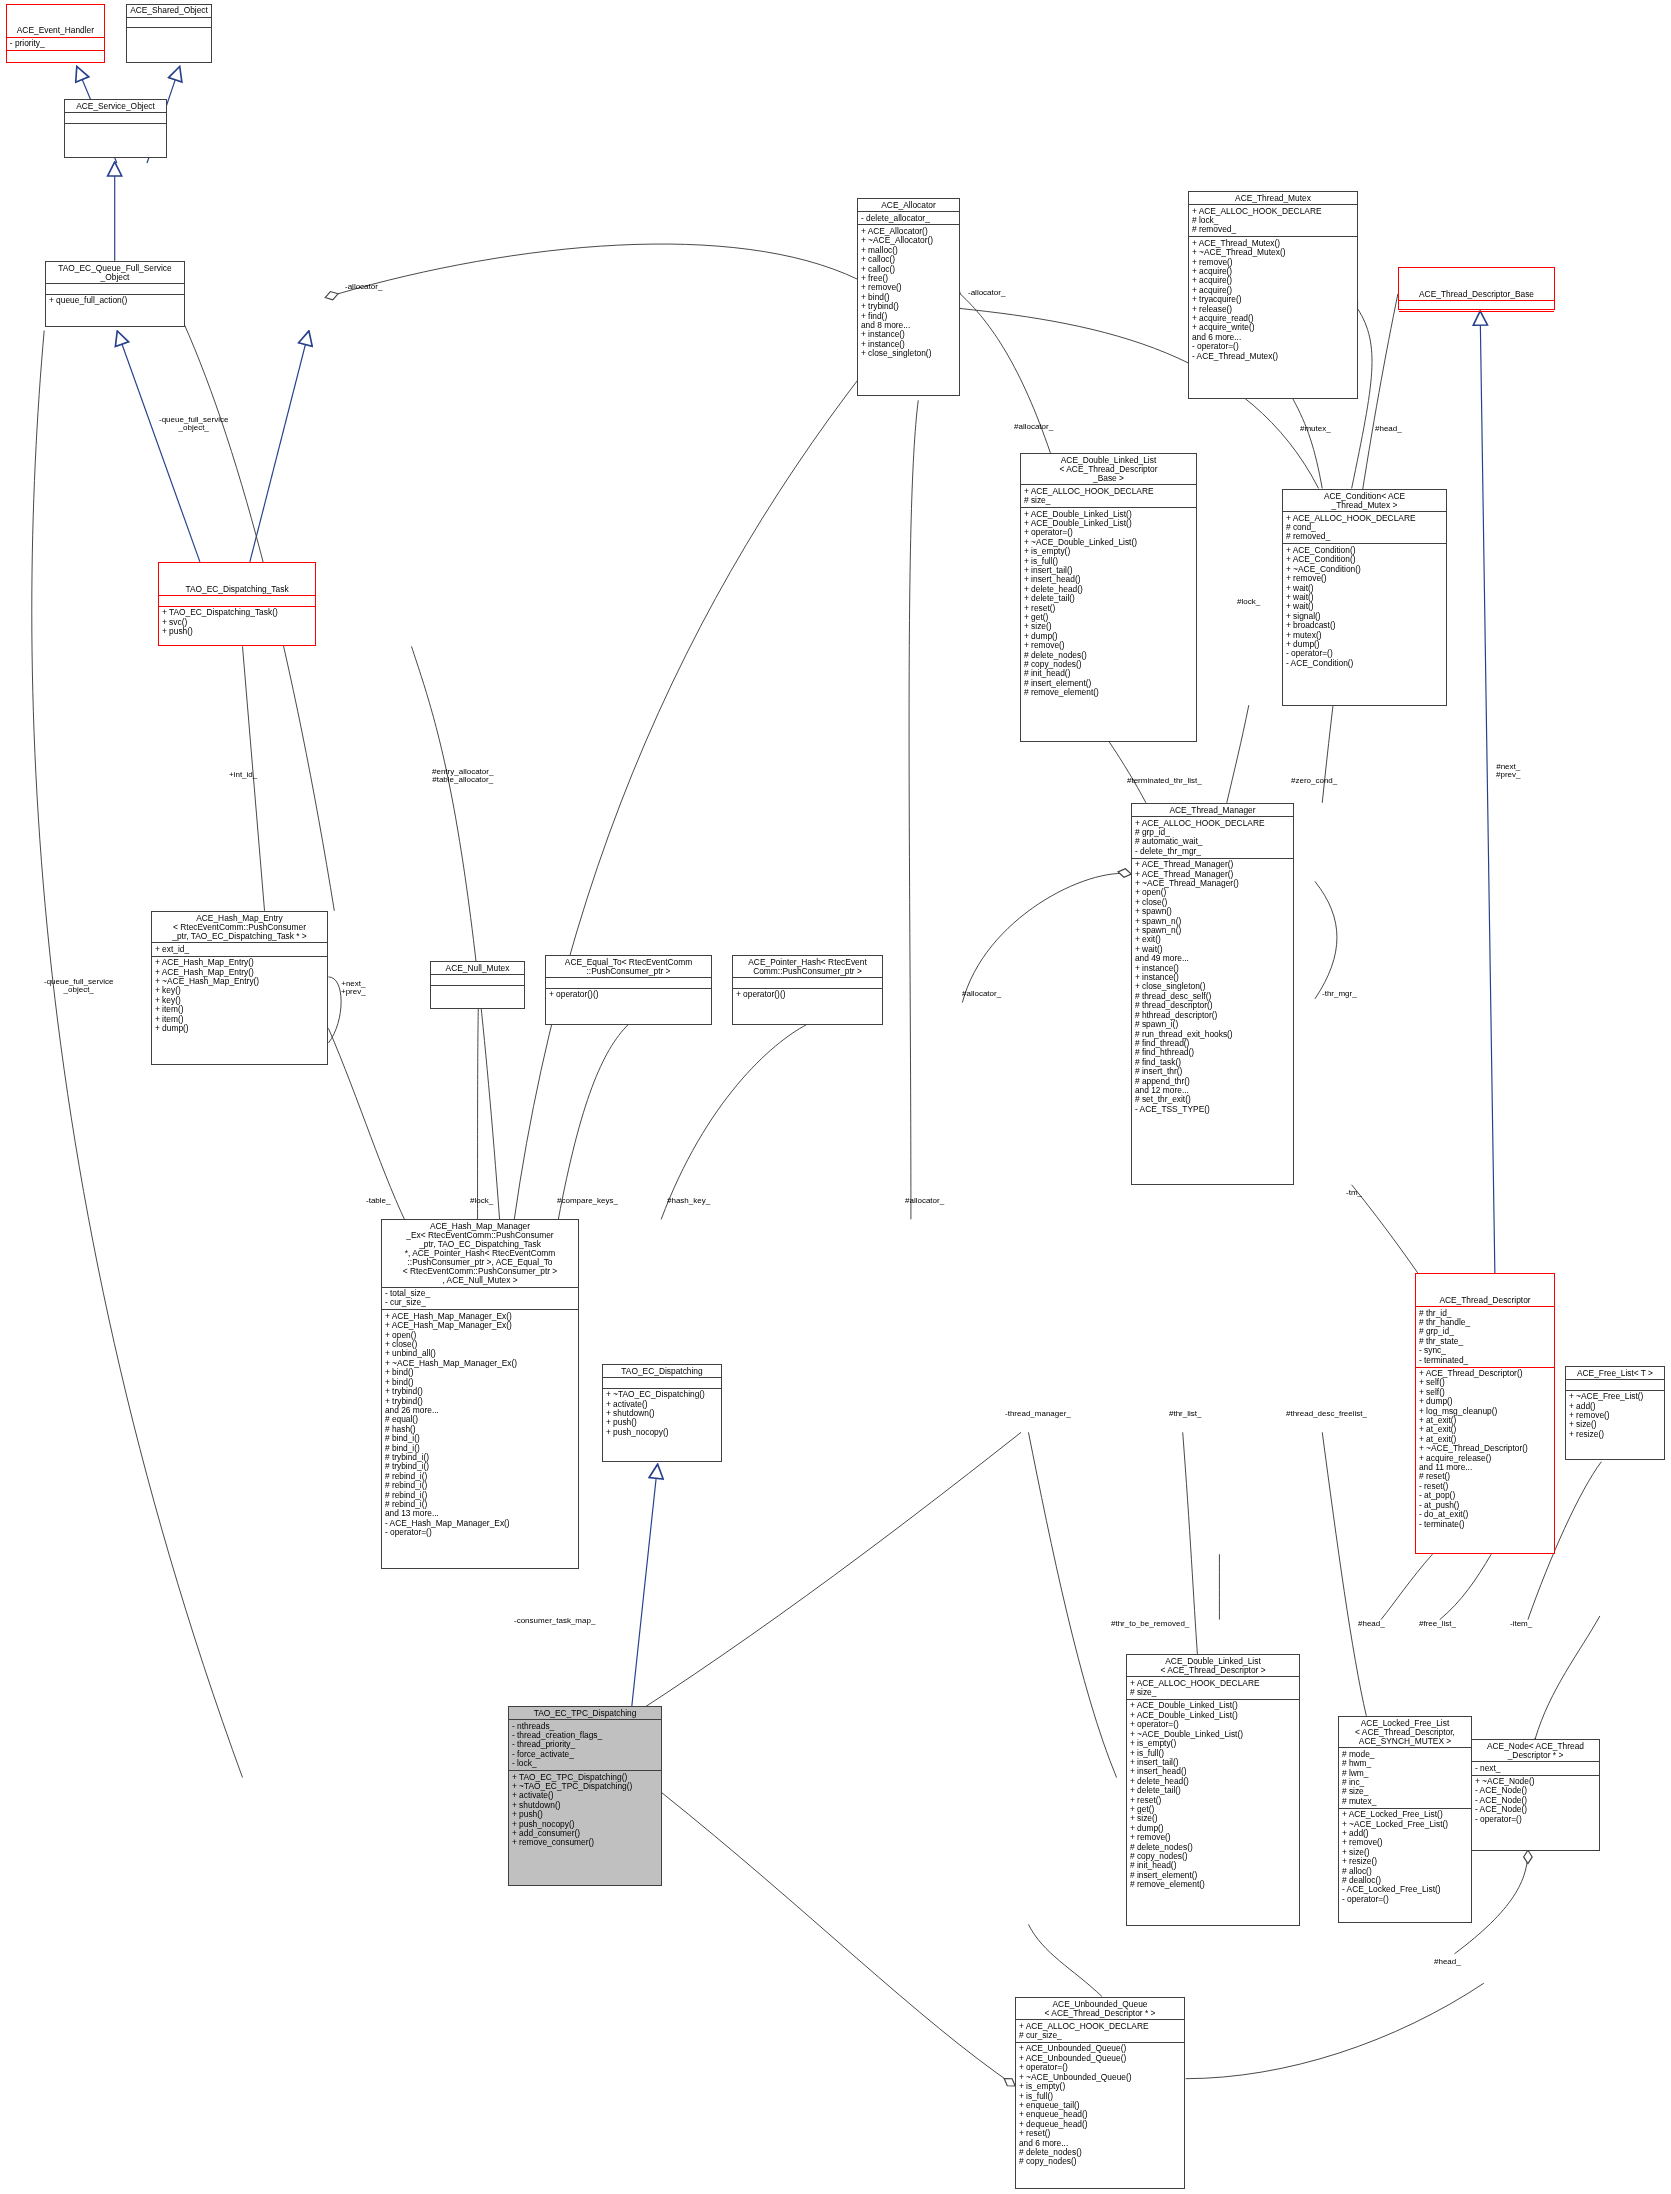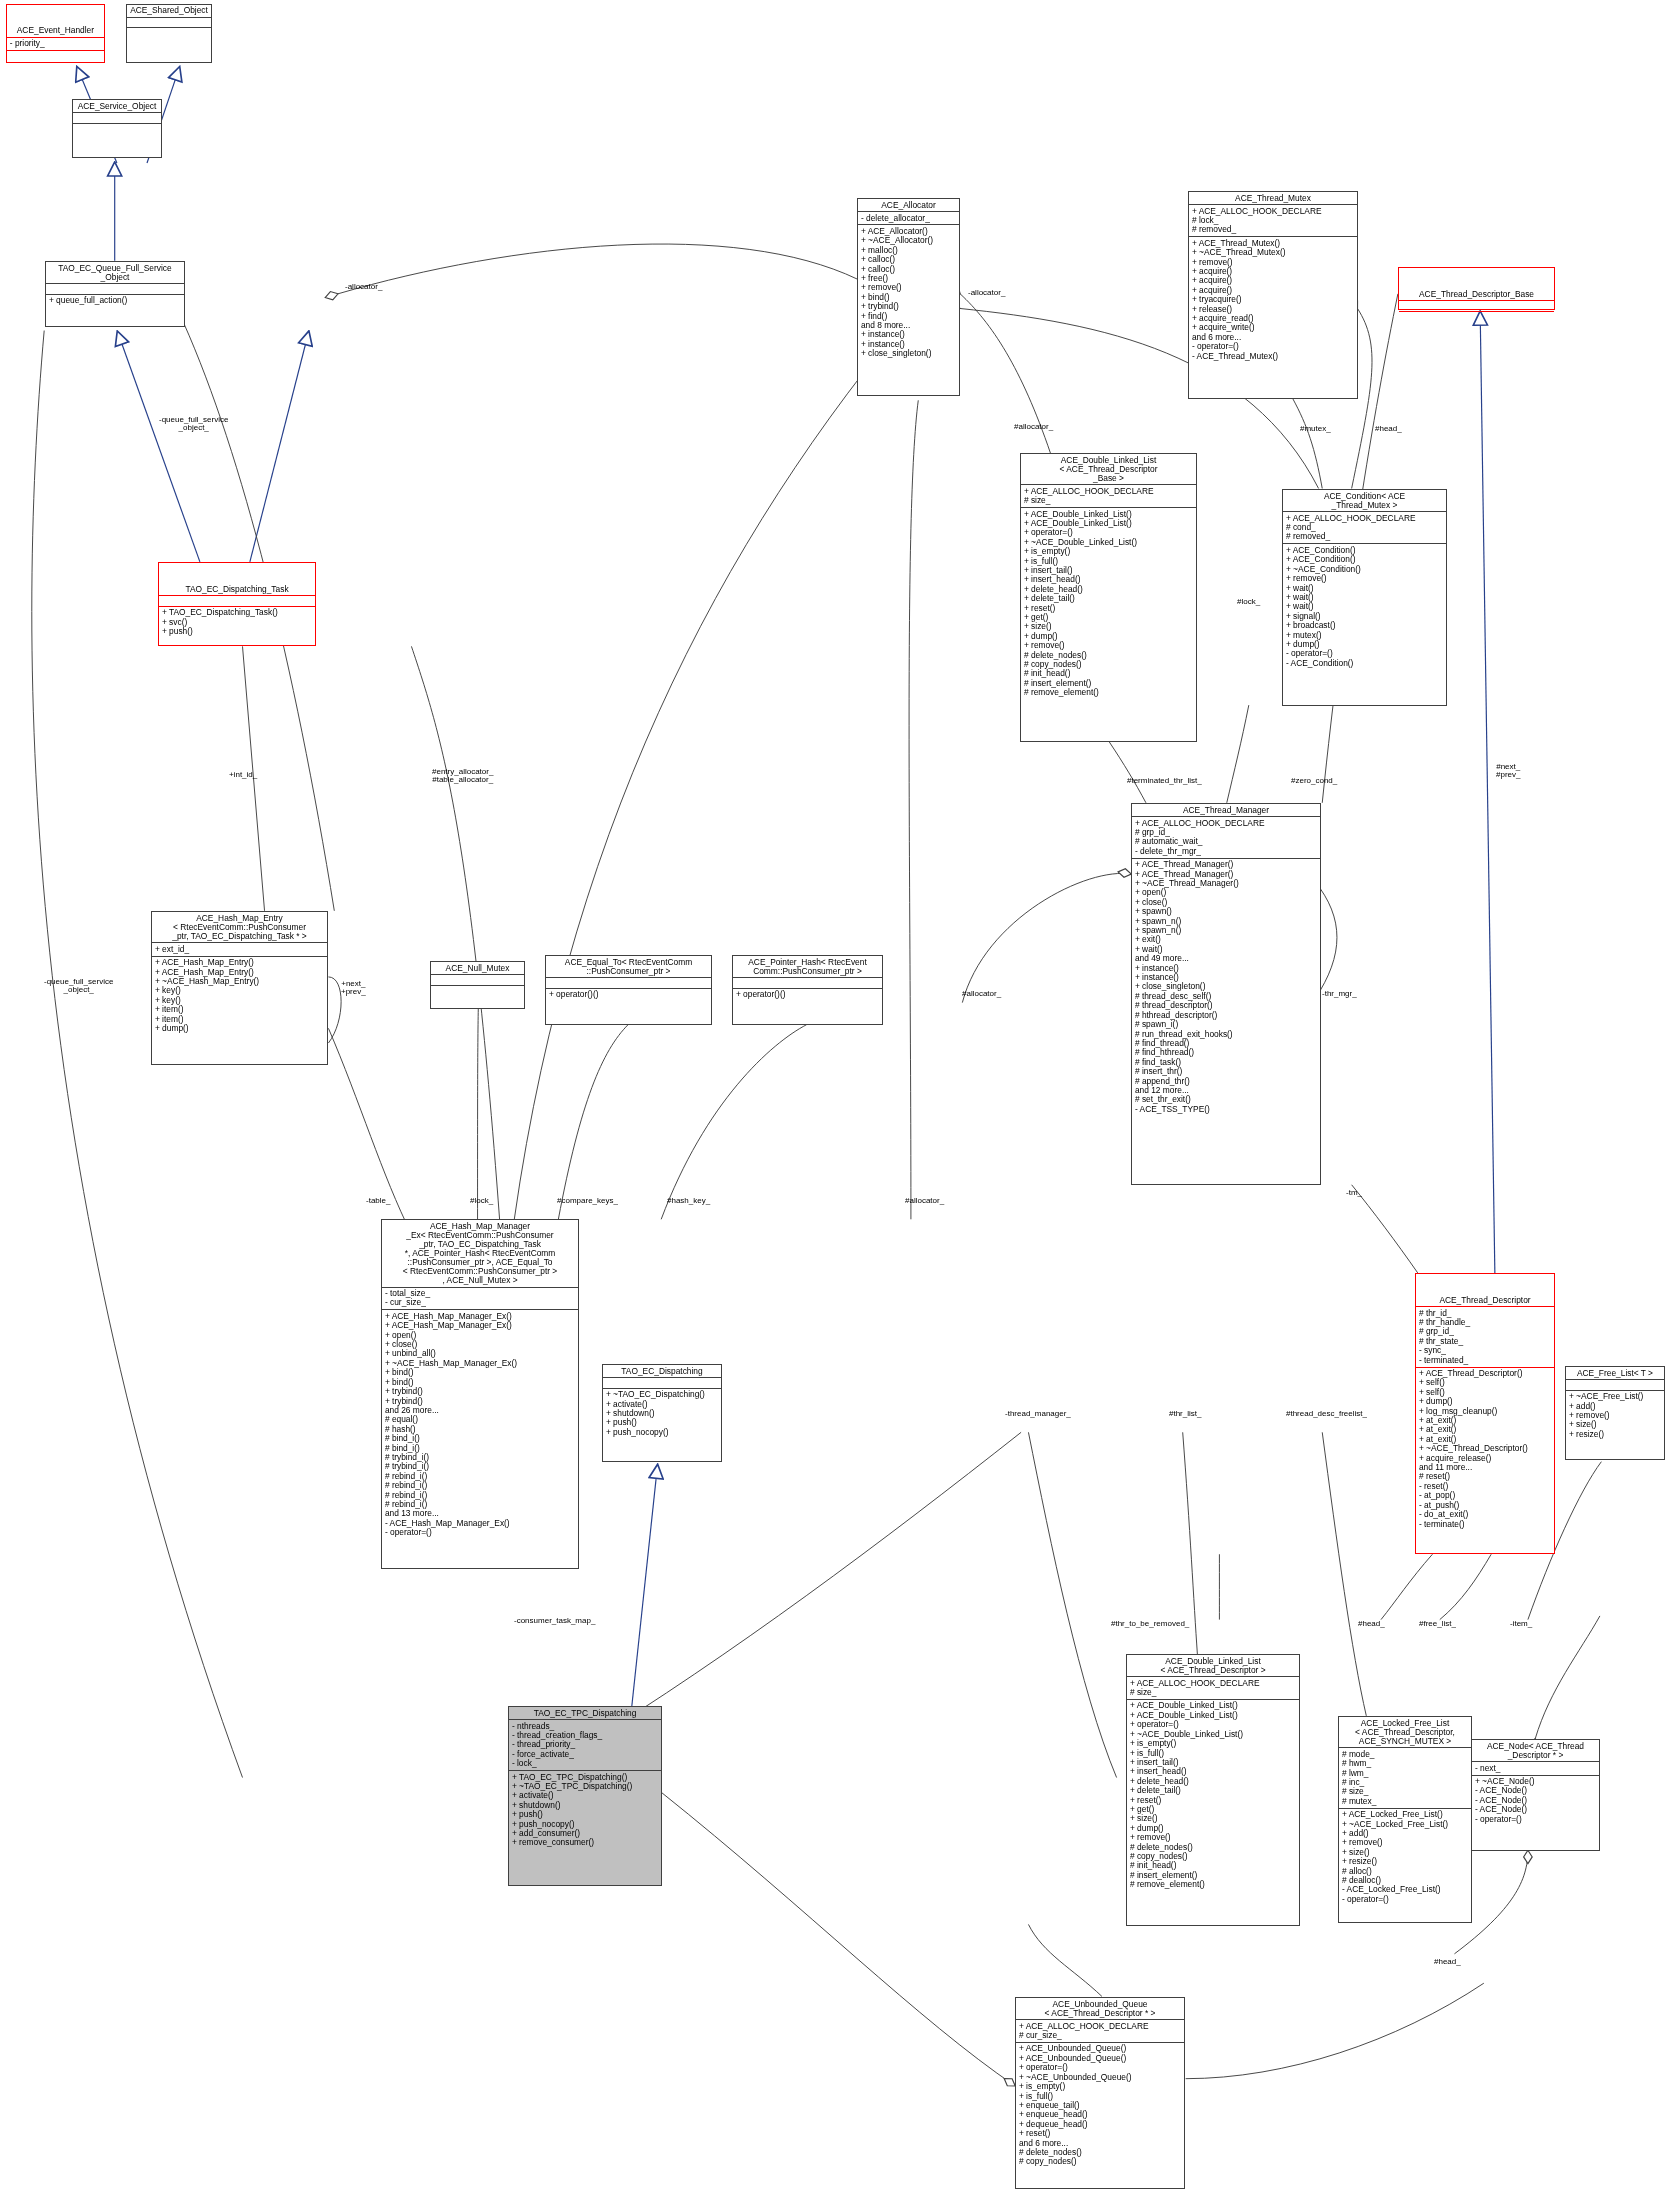--- a/index.html
+++ b/index.html
@@ -88,21 +88,21 @@
     <div class="attrs">- priority_</div>
     <div class="ops"></div>
   </div>
 
   <div class="node" style="left:126px;top:3.7px;width:86px;height:59px;">
     <div class="title">ACE_Shared_Object</div>
     <div class="attrs"></div>
     <div class="ops"></div>
   </div>
 
-  <div class="node" style="left:72px;top:99px;width:90px;height:59px;">
+  <div class="node" style="left:64px;top:99px;width:103px;height:59px;">
     <div class="title">ACE_Service_Object</div>
     <div class="attrs"></div>
     <div class="ops"></div>
   </div>
 
   <div class="node" style="left:45px;top:261px;width:140px;height:66px;">
     <div class="title">TAO_EC_Queue_Full_Service
 _Object</div>
     <div class="attrs"></div>
     <div class="ops">+ queue_full_action()</div>
@@ -203,21 +203,21 @@
 + wait()
 + wait()
 + signal()
 + broadcast()
 + mutex()
 + dump()
 - operator=()
 - ACE_Condition()</div>
   </div>
 
-  <div class="node" style="left:1131px;top:803px;width:190px;height:382px;">
+  <div class="node" style="left:1131px;top:803px;width:163px;height:382px;">
     <div class="title">ACE_Thread_Manager</div>
     <div class="attrs">+ ACE_ALLOC_HOOK_DECLARE
 # grp_id_
 # automatic_wait_
 - delete_thr_mgr_</div>
     <div class="ops">+ ACE_Thread_Manager()
 + ACE_Thread_Manager()
 + ~ACE_Thread_Manager()
 + open()
 + close()

